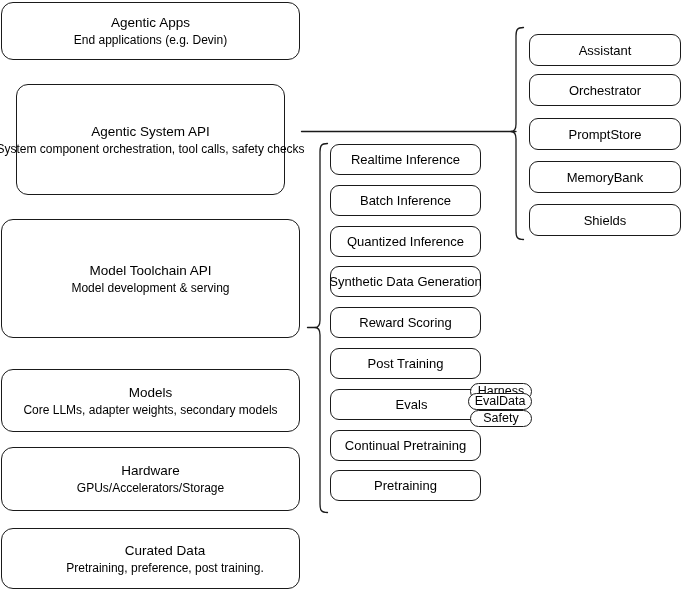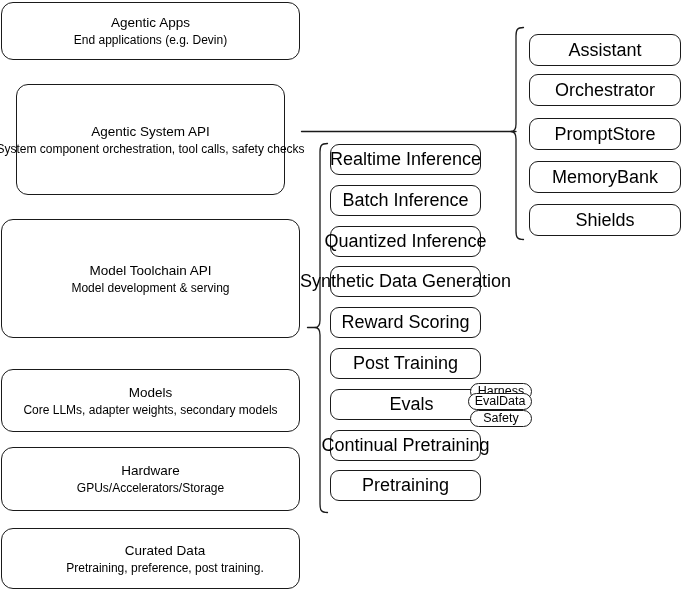--- a/index.html
+++ b/index.html
@@ -49,21 +49,21 @@
   .layer-box .title { font-size: 13.5px; }
   .chip {
     position: absolute;
     box-sizing: border-box;
     border: 1.3px solid #1a1a1a;
     border-radius: 9px;
     background: #ffffff;
     display: flex;
     align-items: center;
     justify-content: center;
-    font-size: 18px;
+    font-size: 13px;
     white-space: nowrap;
   }
   .pill {
     position: absolute;
     box-sizing: border-box;
     border: 1.3px solid #1a1a1a;
     border-radius: 999px;
     background: #ffffff;
     display: flex;
     align-items: center;

